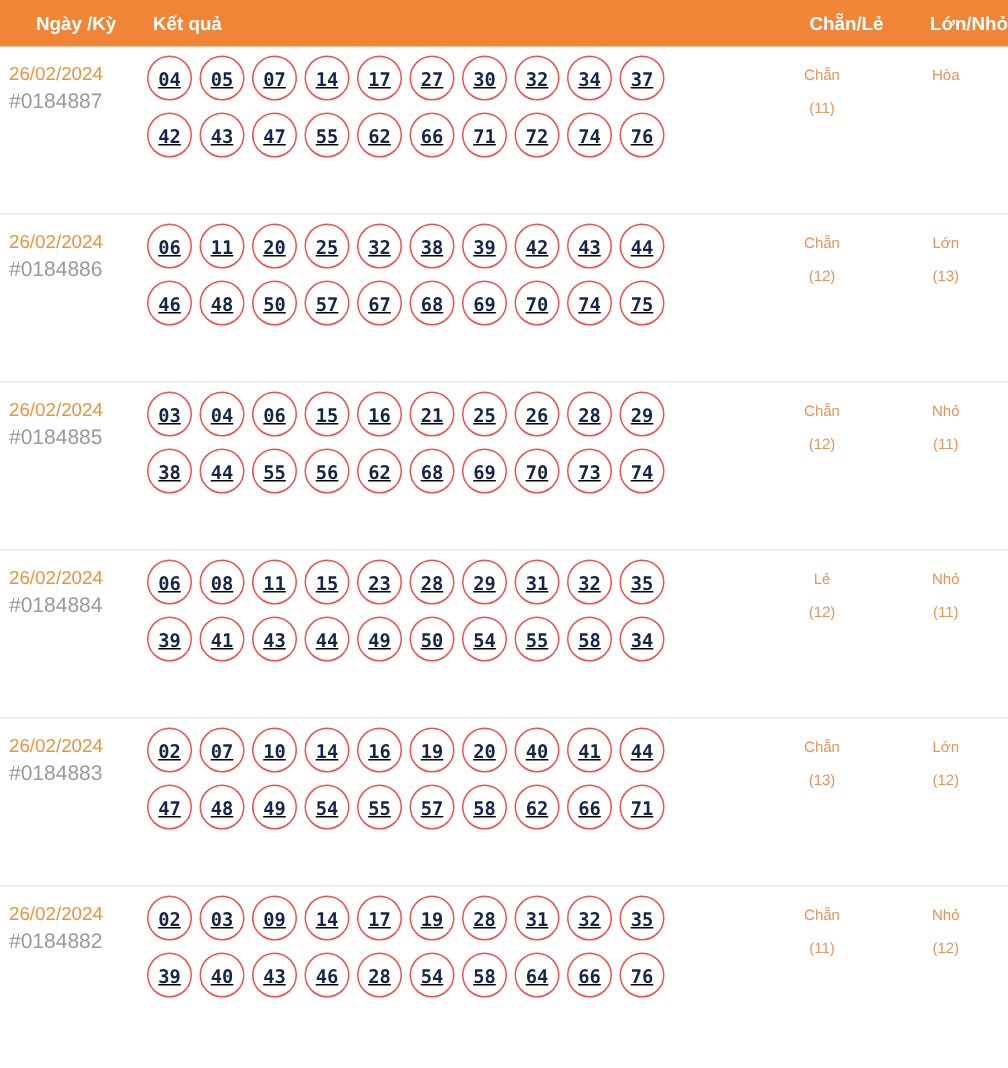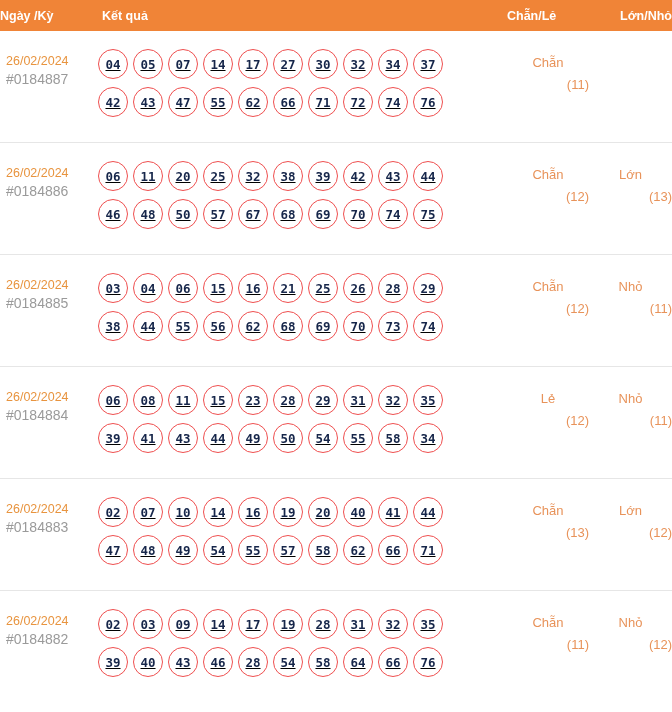--- a/index.html
+++ b/index.html
@@ -16,32 +16,32 @@
   
   .table-header {
     display: flex;
     align-items: center;
     background: #f08437;
     height: 31px;
     color: #ffffff;
     font-size: 12.5px;
     font-weight: bold;
   }
-  .th-date   { width: 96px;  padding-left: 0; }
+  .th-date   { width: 96px;  padding-left: 24px; }
   .th-result { width: 411px; padding-left: 6px; }
-  .th-ce     { width: 82px;  text-align: left; }
+  .th-ce     { width: 82px;  text-align: right; }
   .th-bs     { width: 83px;  text-align: right; }
 
   
   .row {
     display: flex;
     align-items: flex-start;
     border-bottom: 1px solid #e6e6e6;
     min-height: 112px;
-    padding-top: 18px;
+    padding-top: 6px;
   }
   .row:last-child { border-bottom: none; }
 
   .cell-date {
     width: 96px;
     padding-left: 6px;
     padding-top: 3px;
     line-height: 18px;
   }
   .date-text {
@@ -78,27 +78,27 @@
     align-items: center;
     justify-content: center;
     flex: 0 0 auto;
     font-family: "DejaVu Sans Mono", "Liberation Mono", monospace;
   }
 
   .cell-ce, .cell-bs {
     text-align: center;
     padding-top: 3px;
     color: #e8935a;
-    font-size: 13px;
+    font-size: 10px;
     line-height: 22px;
   }
   .cell-ce { width: 82px; }
   .cell-bs { width: 83px; }
   .tag-label { display: block; }
-  .tag-count { display: block; text-align: right; }
+  .tag-count { display: block; }
 </style>
 </head>
 <body>
 
 <div class="results-table">
 
   <div class="table-header">
     <div class="th-date">Ngày /Kỳ</div>
     <div class="th-result">Kết quả</div>
     <div class="th-ce">Chẵn/Lẻ</div>
@@ -134,20 +134,24 @@
             <div class="ball">71</div>
             <div class="ball">72</div>
             <div class="ball">74</div>
             <div class="ball">76</div>
           </div>
         </div>
         <div class="cell-ce">
           <span class="tag-label">Chẵn</span>
           <span class="tag-count">(11)</span>
         </div>
+        <div class="cell-bs">
+          <span class="tag-label">Hòa</span>
+          <span class="tag-count"></span>
+        </div>
       </div>
       <div class="row">
         <div class="cell-date">
           <span class="date-text">26/02/2024</span>
           <span class="draw-id">#0184886</span>
         </div>
         <div class="cell-result">
           <div class="ball-line">
             <div class="ball">06</div>
             <div class="ball">11</div>

